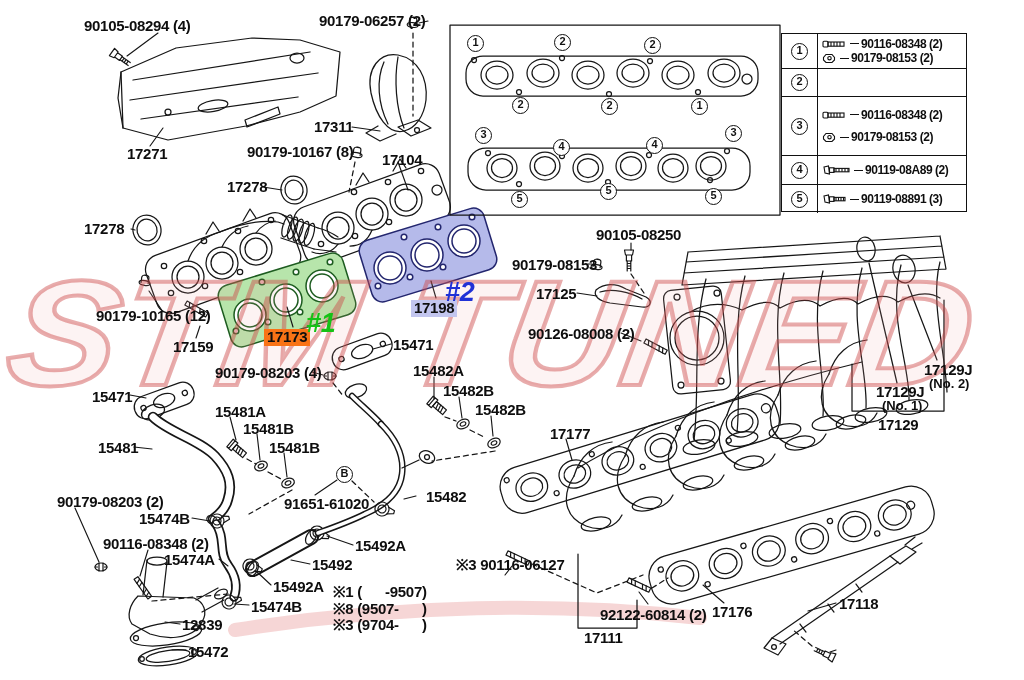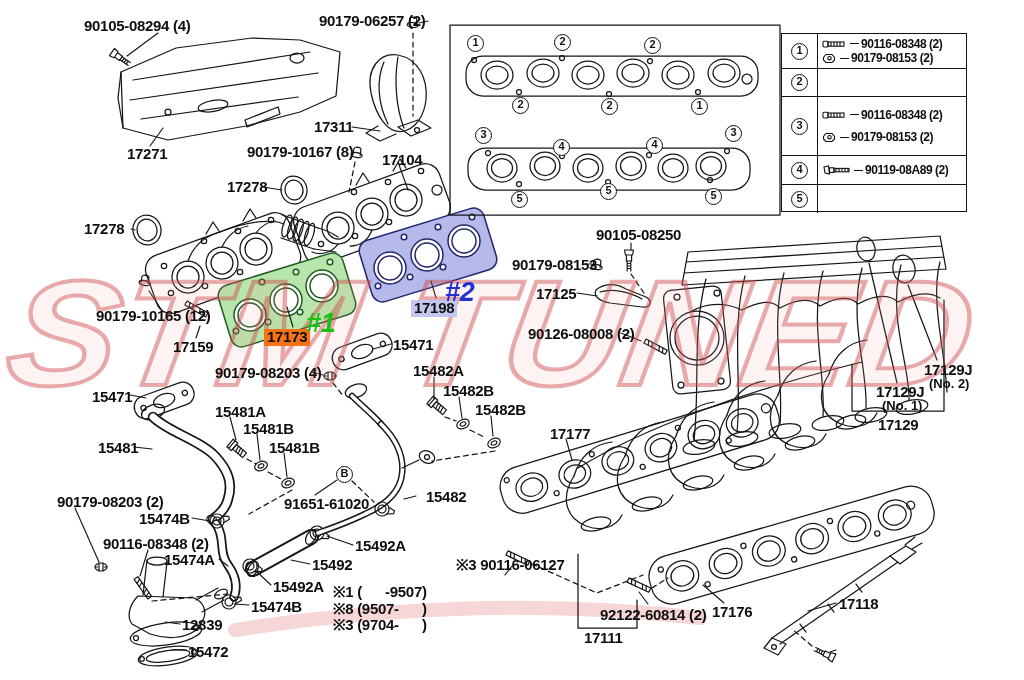--- a/index.html
+++ b/index.html
@@ -648,20 +648,36 @@
             </span>
             <span class="dash"></span>
             <span class="ltext">90119-08A89 (2)</span>
           </div>
         </div>
       </div>
       <div class="lrow" style="height: 29px;">
         <div class="lnum-cell">
           <div class="callout" style="position: static;">5</div>
         </div>
+        <div class="llines">
+          <div class="lline">
+            <span class="ficon">
+              <svg width="26" height="12" viewBox="0 0 26 12">
+                <g fill="none" stroke="#111" stroke-width="1.1">
+                  <path d="M2,3 L6.5,2 L7.5,10 L3,9 z"></path>
+                  <rect x="7.5" y="3.8" width="4.5" height="4.6"></rect>
+                  <rect x="12" y="4.4" width="11" height="3.4"></rect>
+                  <path d="M14,4.4v3.4 M16.5,4.4v3.4 M19,4.4v3.4 M21.5,4.4v3.4"></path>
+                </g>
+              </svg>
+            </span>
+            <span class="dash"></span>
+            <span class="ltext">90119-08891 (3)</span>
+          </div>
+        </div>
       </div>
     </div>
 
   <div id="notes">
       <div class="note-line">※1 (      -9507)</div>
       <div class="note-line">※8 (9507-      )</div>
       <div class="note-line">※3 (9704-      )</div>
     </div>
 
 </div>

